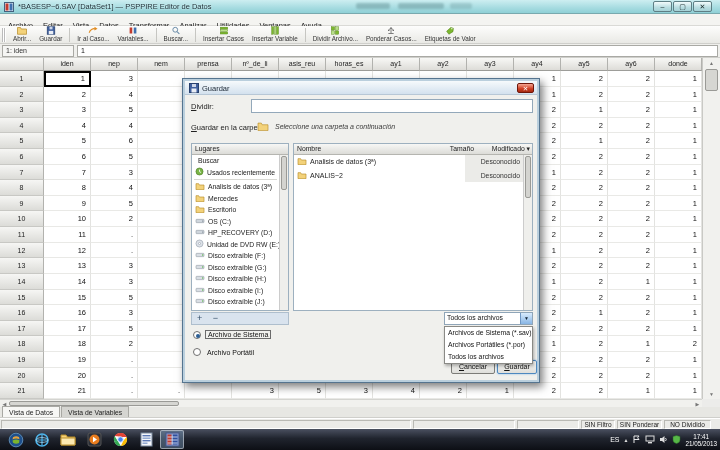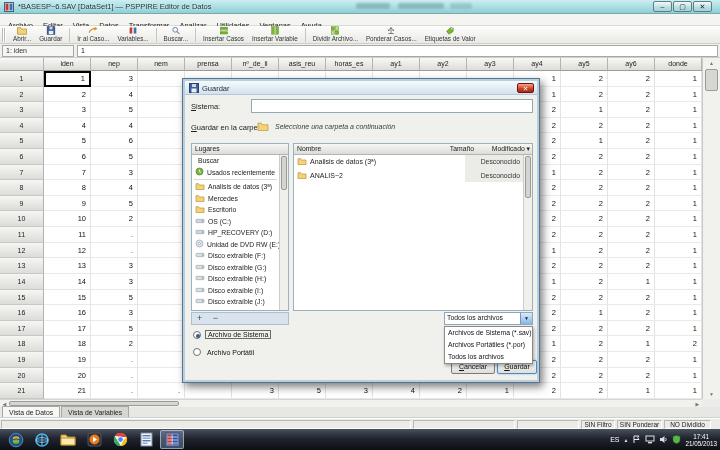--- a/index.html
+++ b/index.html
@@ -720,21 +720,21 @@
 <div id="dialog">
   <div id="dlg-title">
     <svg id="dlg-icon" viewBox="0 0 10 10">
         <rect x="0.5" y="0.5" width="9" height="9" fill="#3f5f9e" stroke="#27406e"></rect>
         <rect x="3" y="1" width="4" height="3" fill="#cdd6e8"></rect>
         <rect x="2.5" y="5.5" width="5" height="4" fill="#e9edf5"></rect>
       </svg>
     <span id="dlg-title-text">Guardar</span>
     <div id="dlg-close">✕</div>
   </div>
-  <span class="dlg-label accel" style="left:8px;top:23px">Sistema:</span>
+  <span class="dlg-label accel" style="left:8px;top:23px">Dividir:</span>
   <div id="dlg-name-input"></div>
   <span class="dlg-label accel" style="left:8px;top:44px">Guardar en la carpeta:</span>
   <svg id="folder-ico" viewBox="0 0 14 12">
       <path d="M1 2.5h4l1 2h7v7H1z" fill="#f3d27a" stroke="#b98f2d" stroke-width="0.8"></path>
     </svg>
   <span id="folder-hint">Seleccione una carpeta a continuación</span>
 
   <div id="places-panel" class="panel">
     <div class="panel-hdr">
         <span style="padding-left:3px">Lugares</span>

